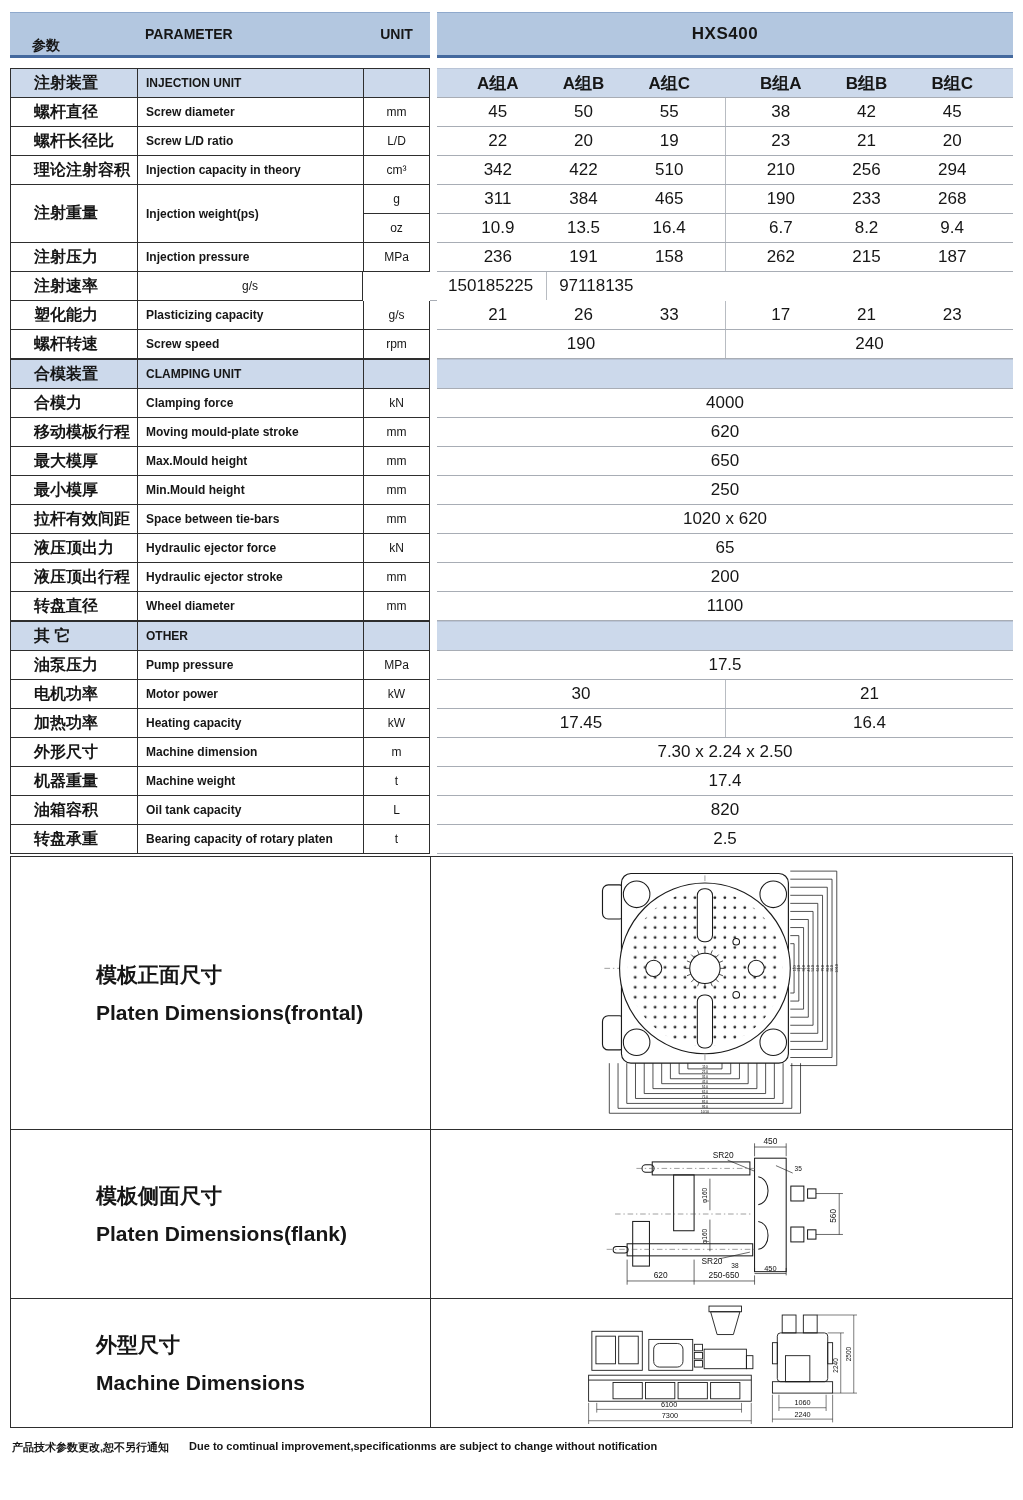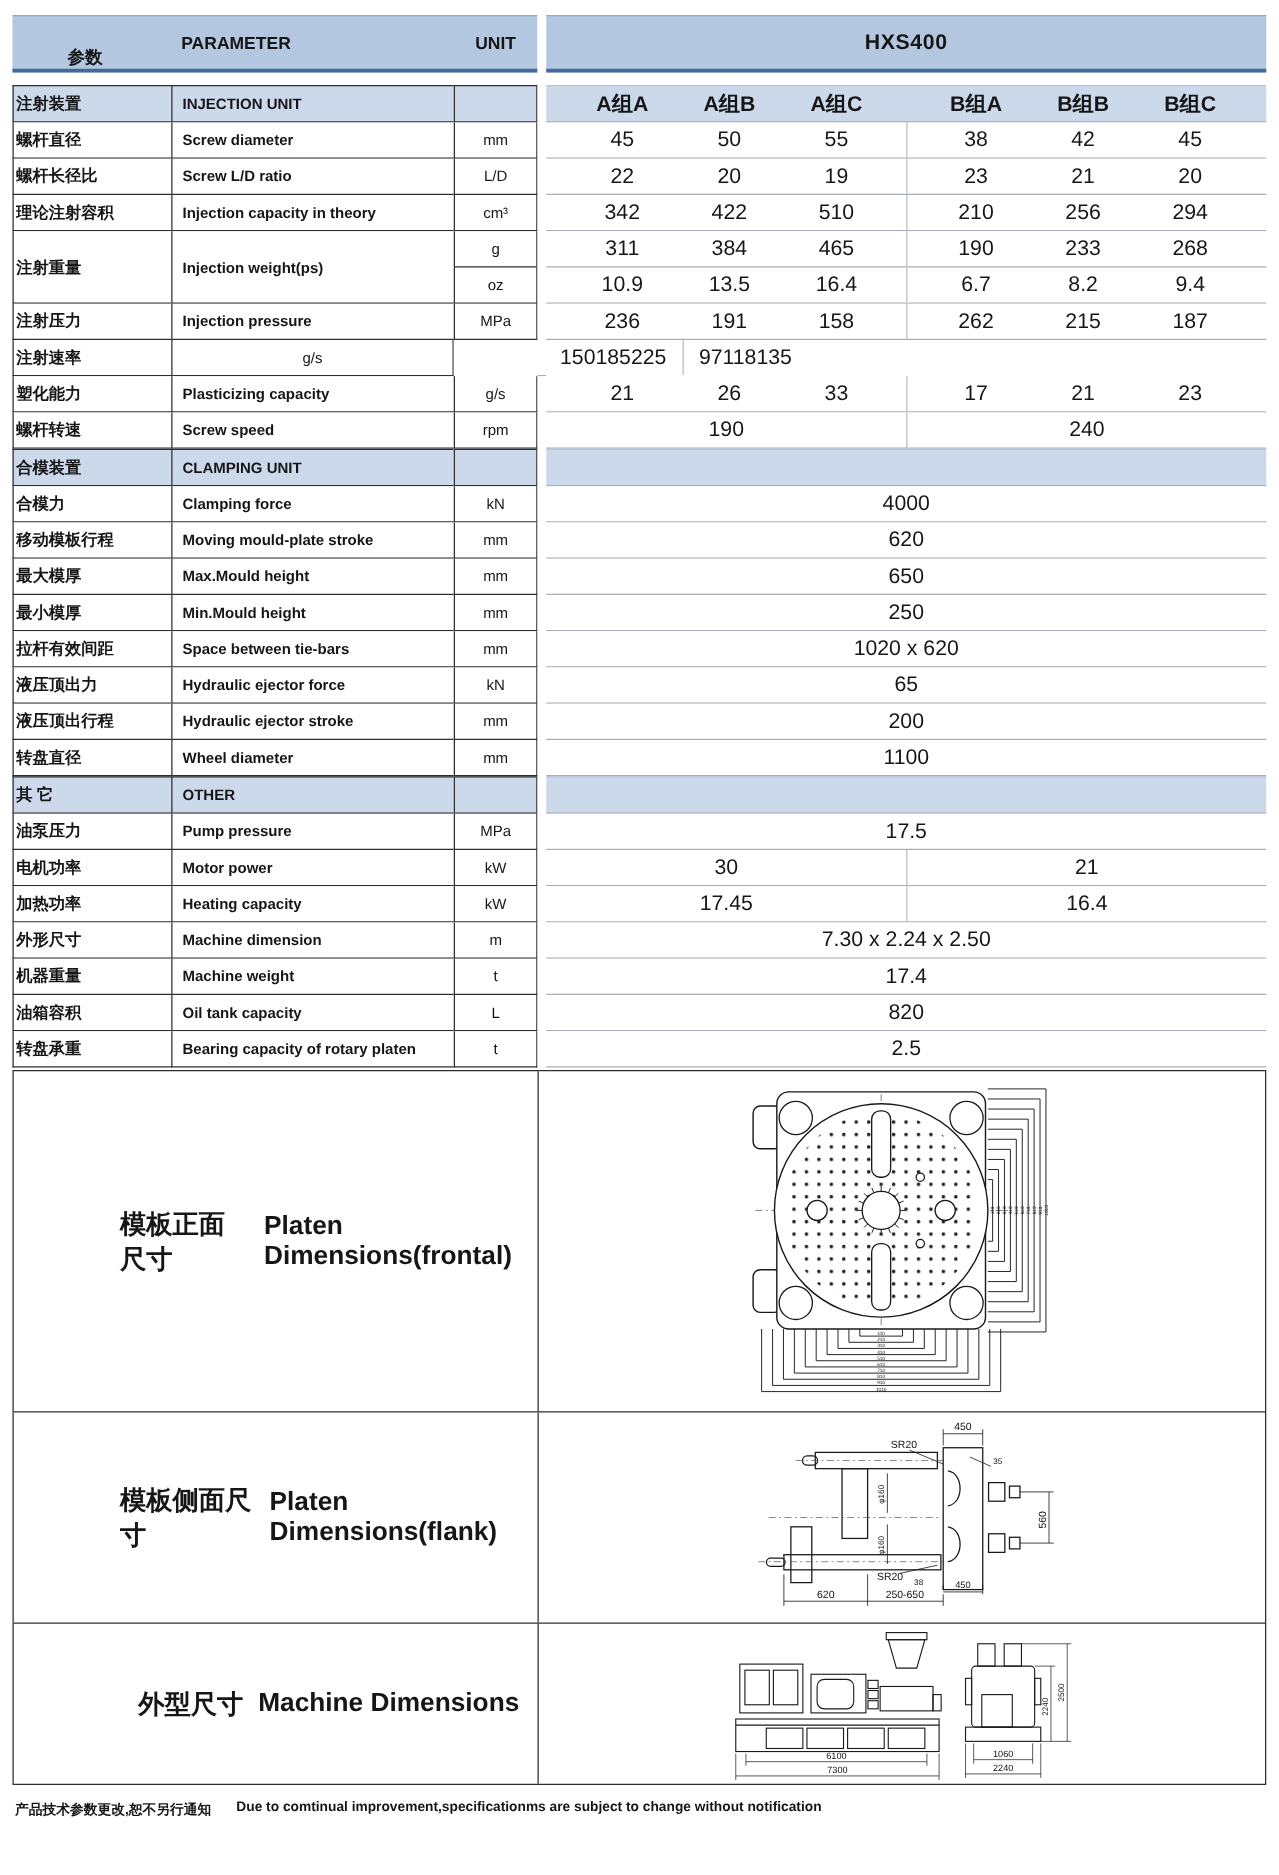--- a/index.html
+++ b/index.html
@@ -4,32 +4,32 @@
 <style>
   html,body{margin:0;padding:0;background:#fff;}
   body{width:1023px;font-family:"Liberation Sans","DejaVu Sans",sans-serif;color:#161616;}
   .page{width:1003px;margin:0 auto;padding-top:12px;}
 
   
   .band{display:grid;grid-template-columns:420px 7px 576px;height:46px;margin-bottom:10px;}
   .band-left,.band-right{background:#b3c7e0;border-top:1px solid #8fa9cc;border-bottom:3px solid #44699e;}
   .band-left{display:grid;grid-template-columns:127px 226px 67px;align-items:center;}
   .bh{font-weight:bold;font-size:14px;}
-  .bh.cn{padding-left:44px;margin-top:23px;}
+  .bh.cn{padding-left:22px;margin-top:23px;}
   .bh.en{padding-left:8px;}
   .bh.unit{text-align:center;}
   .band-right{display:flex;align-items:center;justify-content:center;font-weight:bold;font-size:17px;letter-spacing:.5px;}
 
   
   .row{display:grid;grid-template-columns:127px 226px 67px 7px 1fr;height:29px;}
   .row.dbl{height:58px;}
   .row.sec-row{height:30px;}
   .cell{display:flex;align-items:center;font-size:12px;background:#fff;
         border-left:1px solid #2e2e2e;border-bottom:1px solid #2e2e2e;overflow:hidden;white-space:nowrap;}
-  .cell.cn{font-weight:bold;padding-left:2px;font-size:13px;}
+  .cell.cn{font-weight:bold;padding-left:23px;font-size:16px;}
   .cell.en{padding-left:8px;font-weight:700;}
   .cell.unit{justify-content:center;border-right:1px solid #2e2e2e;padding:0;}
   .gapcell{background:#fff;}
   .vals{display:flex;flex-direction:column;border-bottom:1px solid #a8adb5;font-size:17px;background:#fff;}
   .sec-row .cell{background:#ccd9eb;border-top:1px solid #2e2e2e;font-weight:bold;}
   .sec-row .vals{background:#ccd9eb;border-top:1px solid #b9c4d6;}
 
   .v-six{flex:1;display:grid;grid-template-columns:1fr 1fr 1fr 26px 1fr 1fr 1fr;align-items:center;text-align:center;padding:0 18px;}
   .vgap{position:relative;height:100%;}
   .vgap::after{content:"";position:absolute;left:50%;top:0;bottom:0;width:1px;background:#b8bcc2;}
@@ -44,21 +44,21 @@
   .unit .sub.first{border-bottom:1px solid #2e2e2e;}
   .vals.split .v-six.first{border-bottom:1px solid #a8adb5;}
 
   
   .draw-table{border:1.5px solid #2e2e2e;margin-top:2px;}
   .draw-row{display:grid;grid-template-columns:420px 1fr;}
   .draw-row + .draw-row{border-top:1.5px solid #2e2e2e;}
   .draw-row.r1{height:272px;}
   .draw-row.r2{height:168px;}
   .draw-row.r3{height:128px;}
-  .draw-label{border-right:1.5px solid #2e2e2e;display:flex;justify-content:center;padding-left:85px;gap:12px;align-items:center;}
+  .draw-label{border-right:1.5px solid #2e2e2e;display:flex;flex-direction:column;justify-content:center;padding-left:85px;gap:12px;}
   .draw-label .cn{font-weight:bold;font-size:21px;}
   .draw-label .en{font-size:21px;font-weight:700;}
   .draw-cell{display:flex;align-items:center;justify-content:center;overflow:hidden;}
   svg text{font-family:"Liberation Sans","DejaVu Sans",sans-serif;}
 
   
   .footer{margin-top:12px;font-size:11px;font-weight:bold;display:flex;gap:20px;padding-left:2px;}
 </style>
 </head>
 <body>

